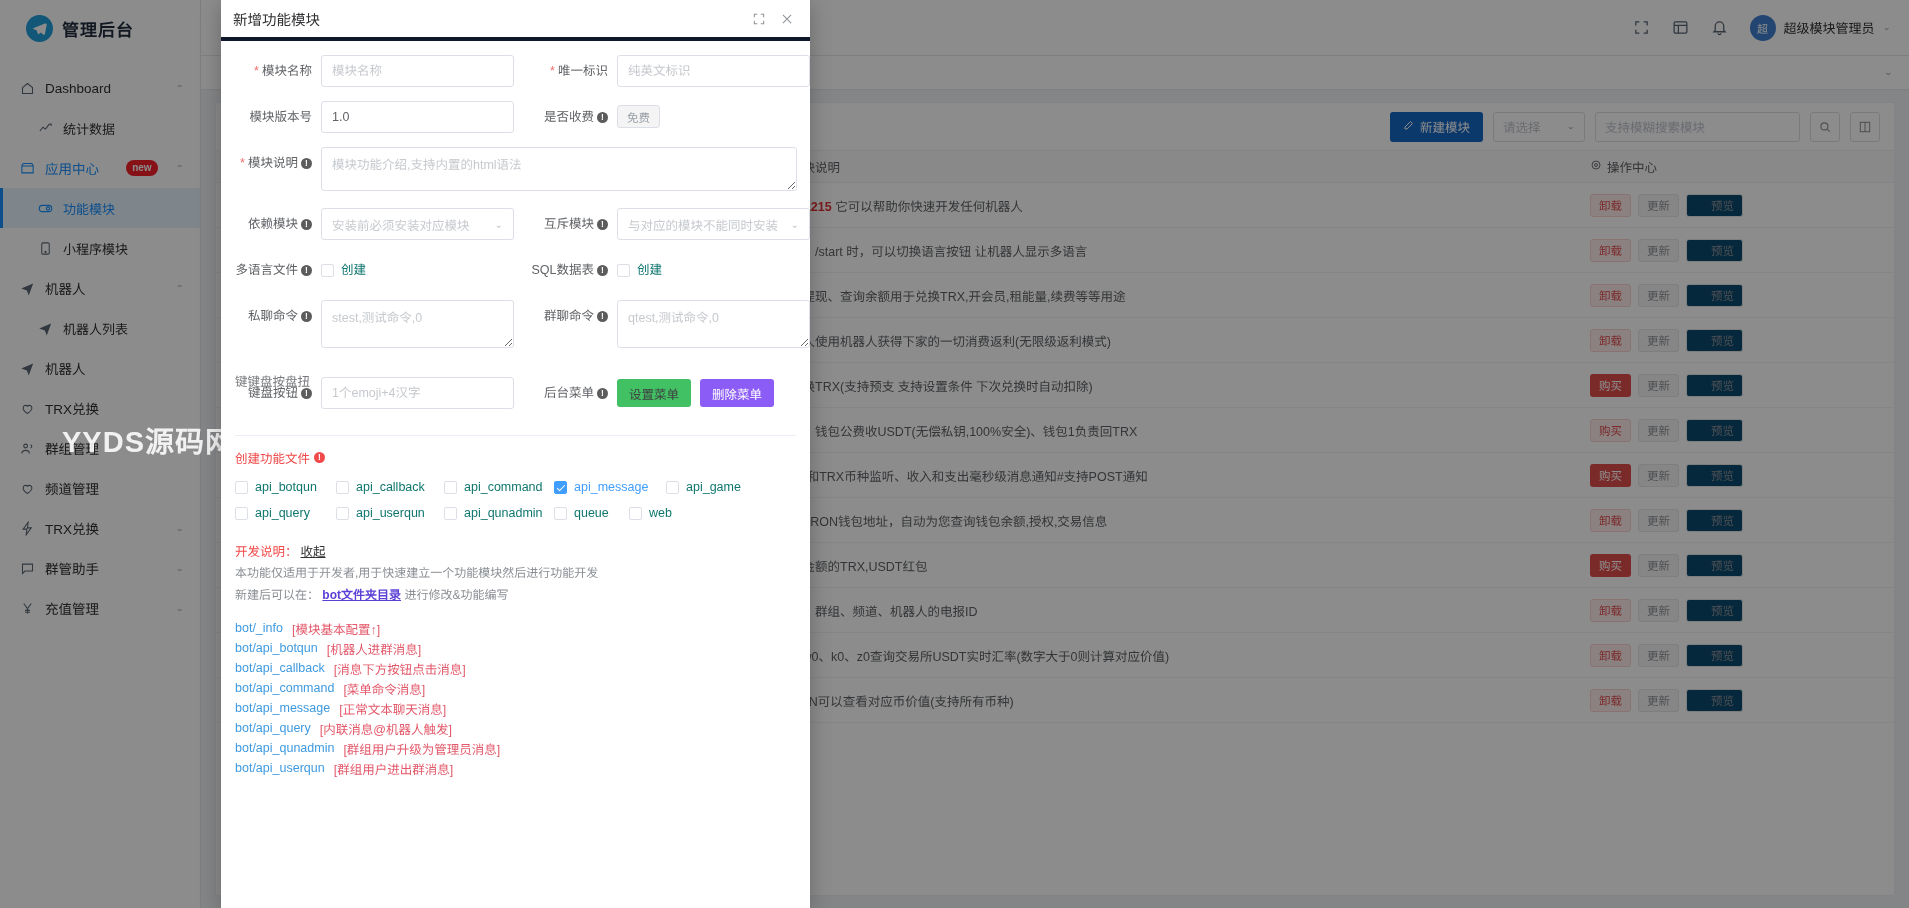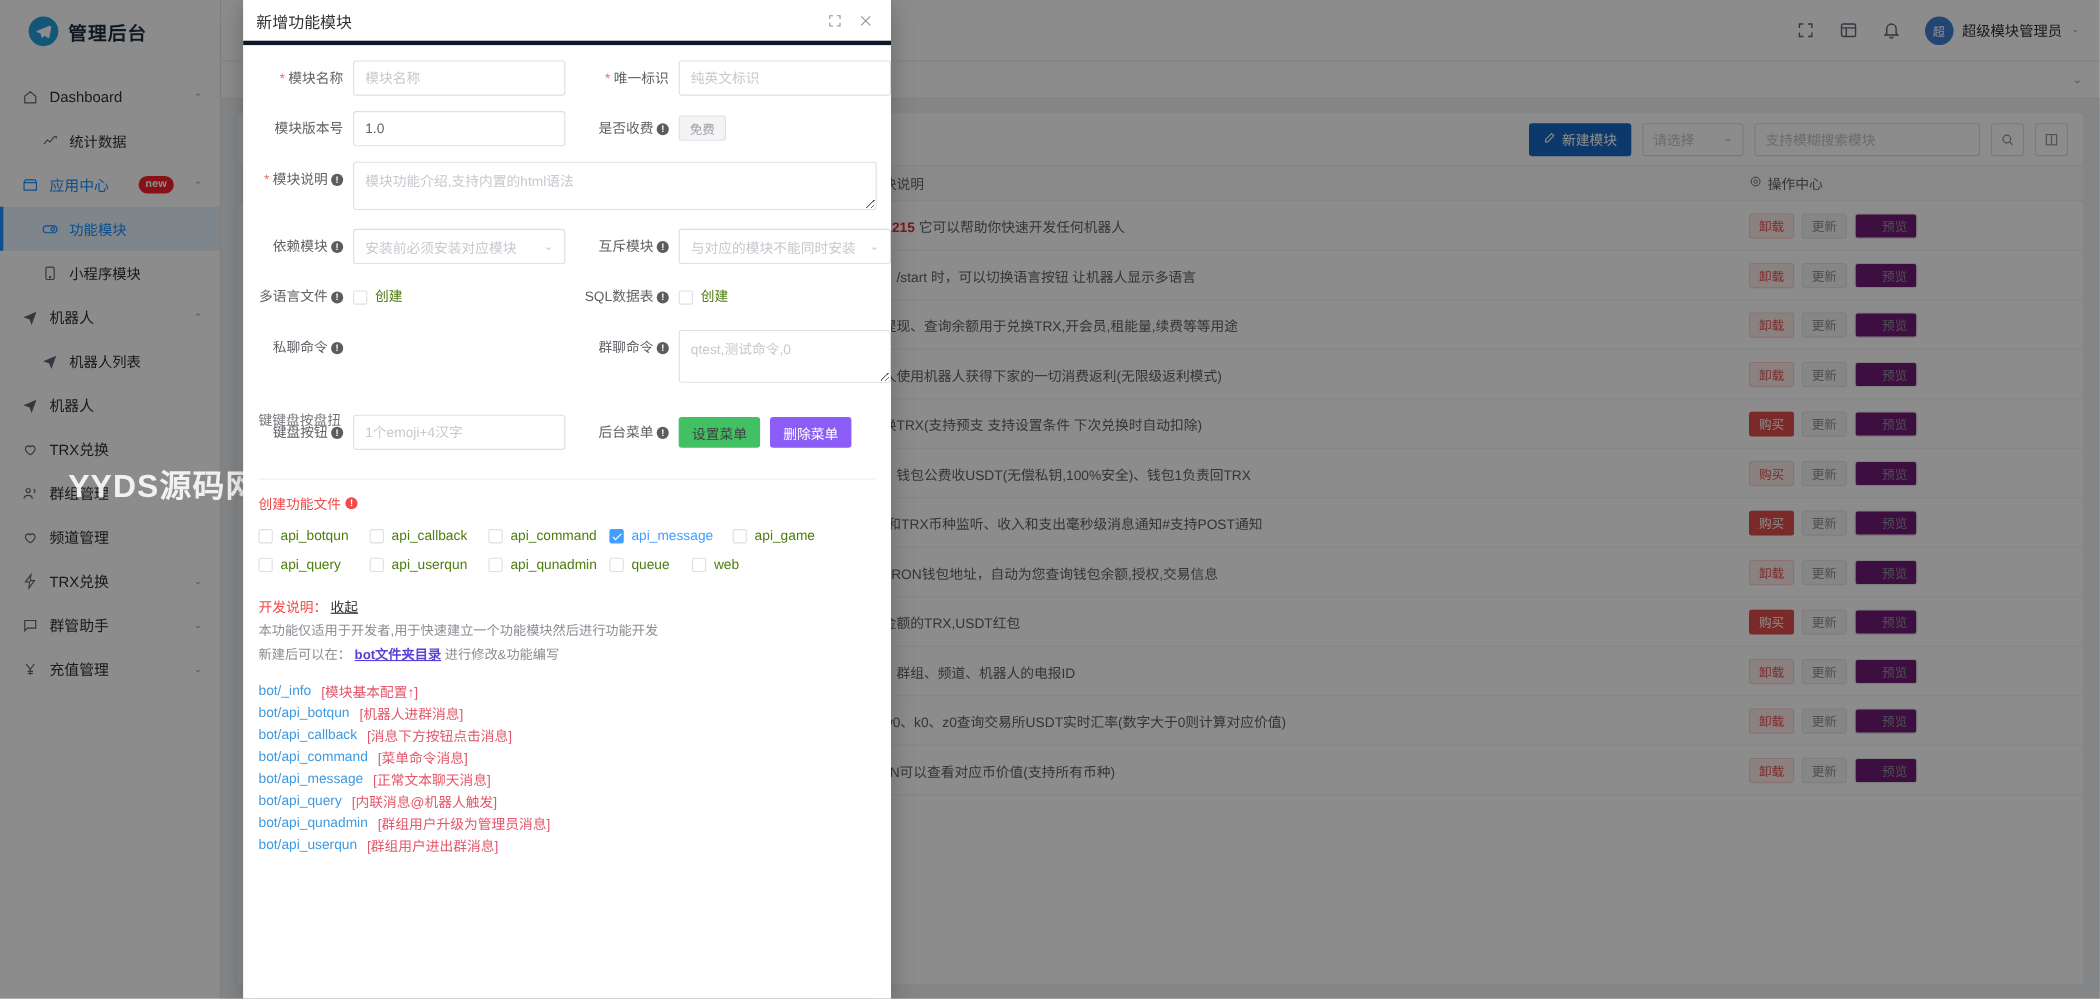--- a/index.html
+++ b/index.html
@@ -106,21 +106,21 @@
   .row .c-ops { width:290px; display:flex; align-items:center; gap:7px; justify-content:flex-start;}
   .red  { color:#e03131;}
 
   .op {
     height:23px; border-radius:3px; font-size:11.5px; padding:0 8px;
     display:inline-flex; align-items:center; gap:3px; cursor:pointer; border:1px solid transparent;
   }
   .op-un   { background:#fdecec; color:#e14d4d; border-color:#f9cfcf;}
   .op-buy  { background:#e14d4d; color:#fff; }
   .op-upd  { background:#f4f4f5; color:#909399; border-color:#e6e6e6;}
-  .op-pre  { background:#701a75; color:#909399; border-color:#e6e6e6;padding-left:24px;}
+  .op-pre  { background:#0c4a6e; color:#909399; border-color:#e6e6e6;padding-left:24px;}
 
   
   #overlay { position:absolute; inset:0; background:rgba(0,0,0,.45); }
 
   
   #watermark {
     position:absolute; left:62px; top:418px; z-index:60;
     font-size:29px; font-weight:bold; color:rgba(255,255,255,.88);
     letter-spacing:1px; pointer-events:none;
     font-family:"Liberation Sans",sans-serif;
@@ -189,21 +189,21 @@
   .ckline { display:flex; align-items:center; gap:7px; line-height:32px;}
   .ckbox {
     width:13px;height:13px;border:1px solid #dcdfe6;border-radius:2px;background:#fff;
     flex:0 0 13px; display:inline-block;
   }
   .ckbox.checked { background:#409eff; border-color:#409eff; position:relative;}
   .ckbox.checked::after{
     content:""; position:absolute; left:4px; top:1px; width:3px;height:7px;
     border:solid #fff; border-width:0 1.5px 1.5px 0; transform:rotate(45deg);
   }
-  .cklabel{ font-size:12.5px; color:#4d7c0f;}
+  .cklabel{ font-size:12.5px; color:#0f766e;}
   .cklabel.on { color:#409eff;}
 
   .btn-green {
     background:#42c064; color:#404040; border:none; border-radius:3px; height:28px;
     padding:0 12px; font-size:12.5px; cursor:pointer; font-family:inherit;
   }
   .btn-red {
     background:#8b5cf6; color:#fff; border:none; border-radius:3px; height:28px;
     padding:0 12px; font-size:12.5px; cursor:pointer; font-family:inherit;
   }
@@ -700,20 +700,21 @@
         <div class="fctl ckline">
           <span class="ckbox"></span>
           <span class="cklabel">创建</span>
         </div>
       </div>
     </div>
 
     <div class="frow" style="margin-bottom:4px">
       <div class="fcol left">
         <div class="flabel"><span>私聊命令</span><span class="ii">!</span></div>
+        <div class="fctl"><textarea class="tarea cmd" placeholder="stest,测试命令,0" style=""></textarea></div>
       </div>
       <div class="fcol right">
         <div class="flabel"><span>群聊命令</span><span class="ii">!</span></div>
         <div class="fctl"><textarea class="tarea cmd" placeholder="qtest,测试命令,0" style=""></textarea></div>
       </div>
     </div>
 
     <div style="position:relative;height:16px">
       <span class="ghost-label b">键键盘按盘扭</span>
     </div>

